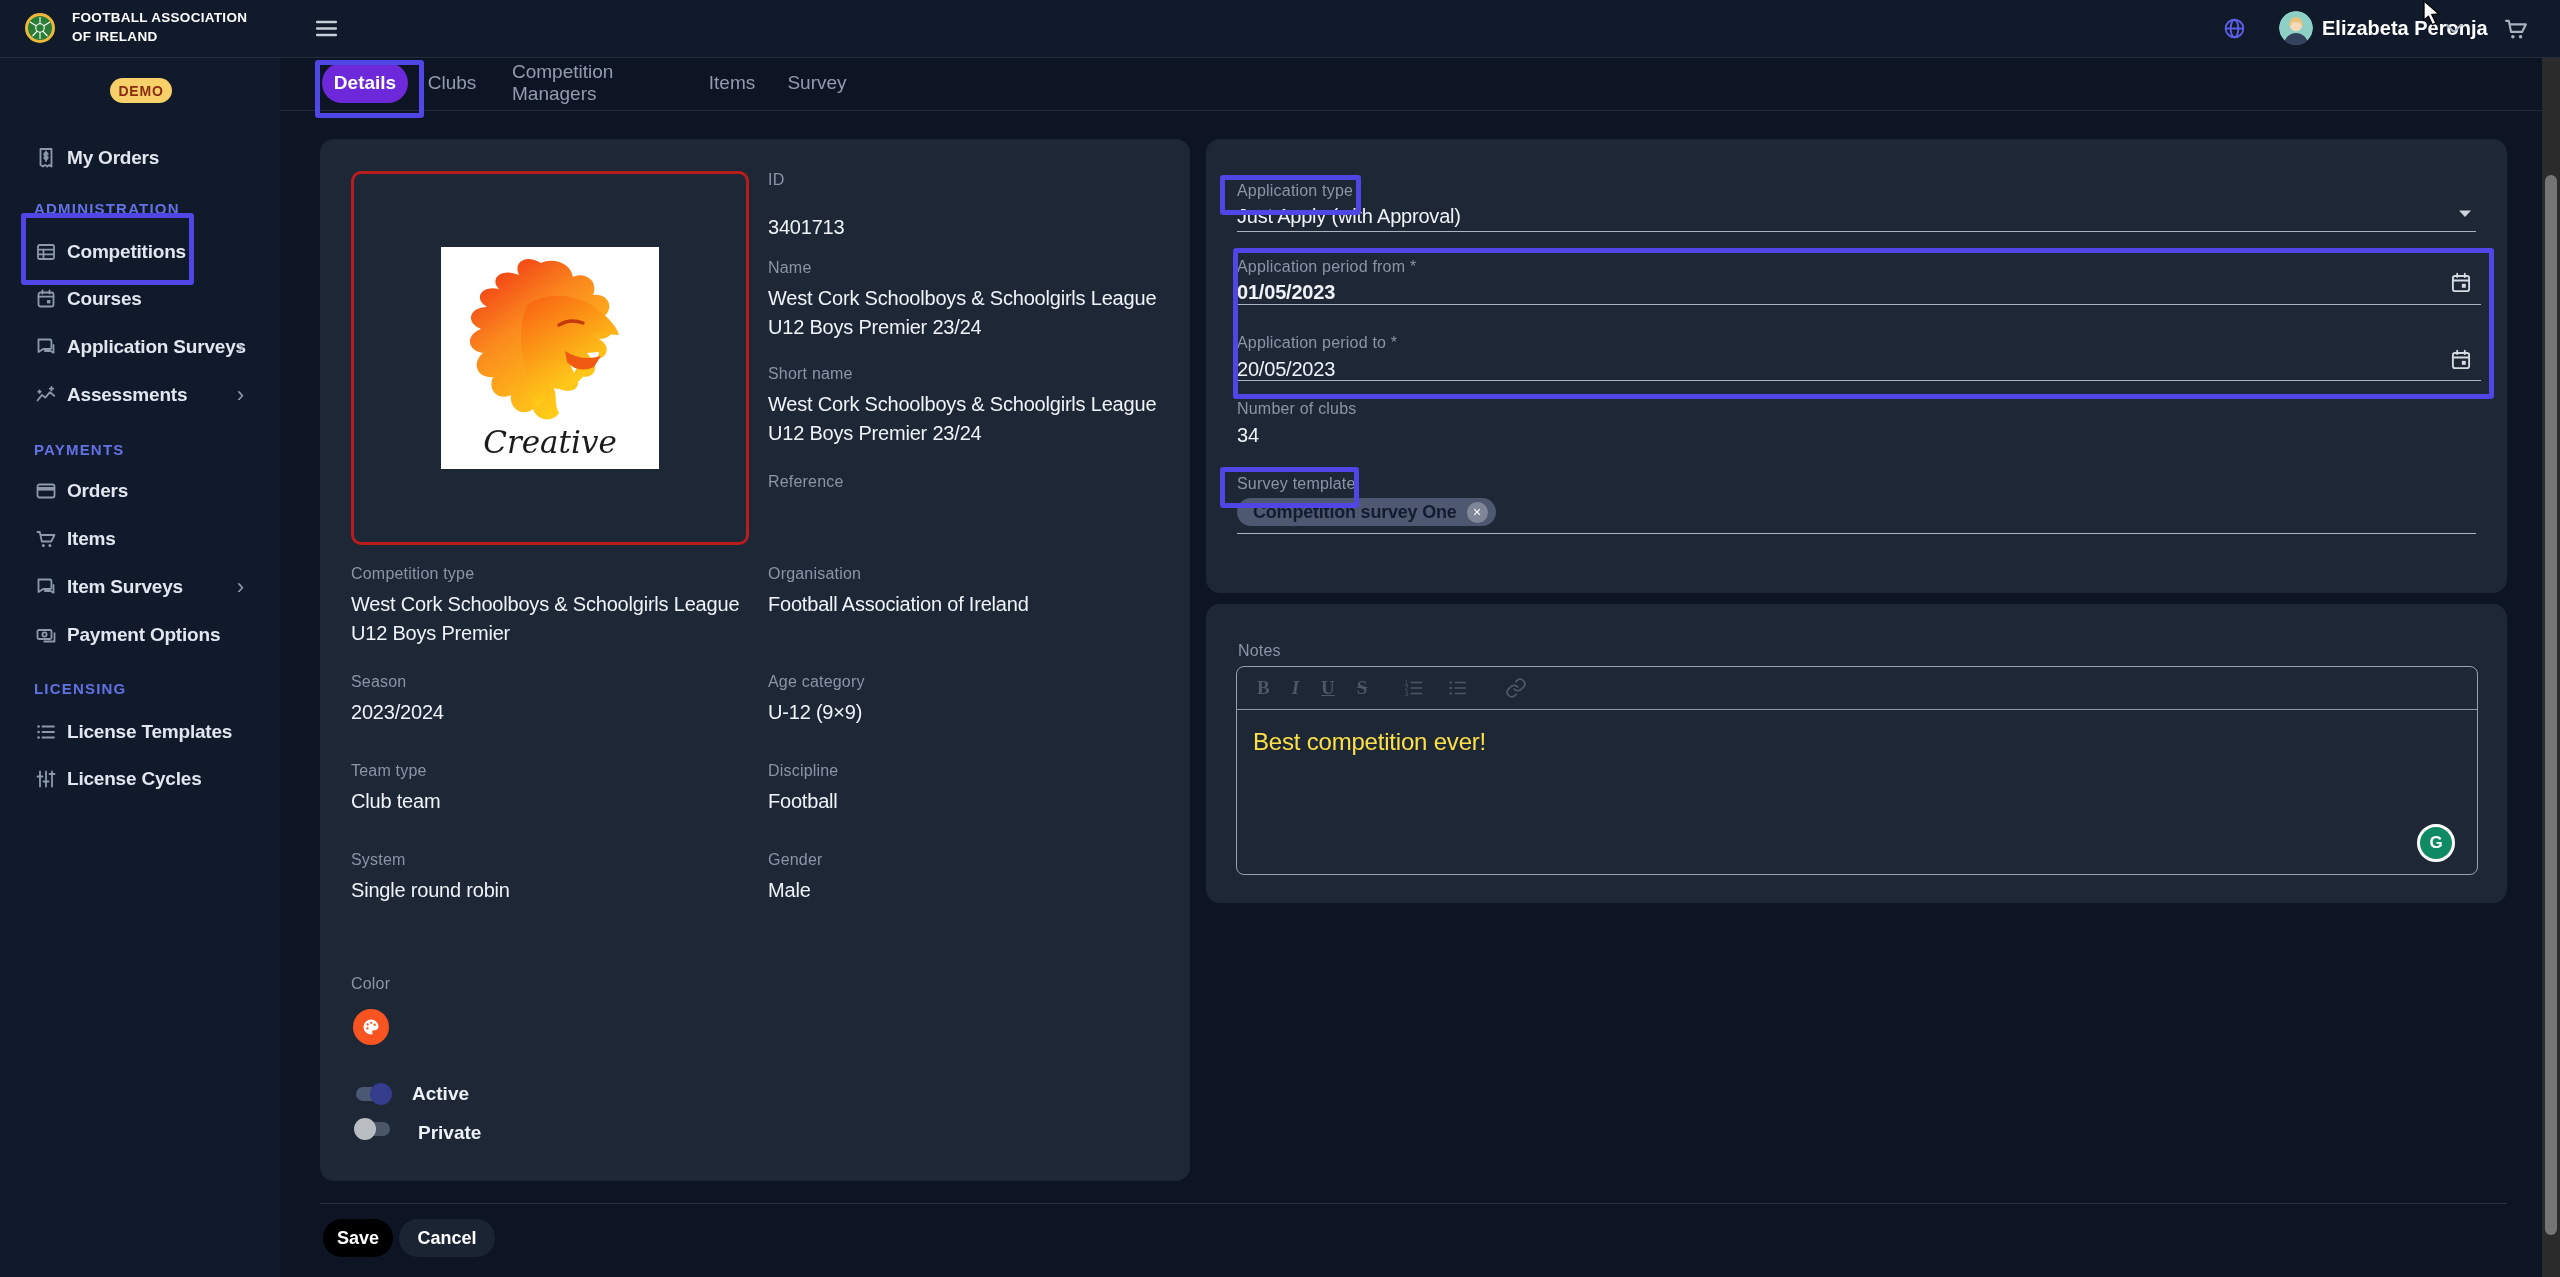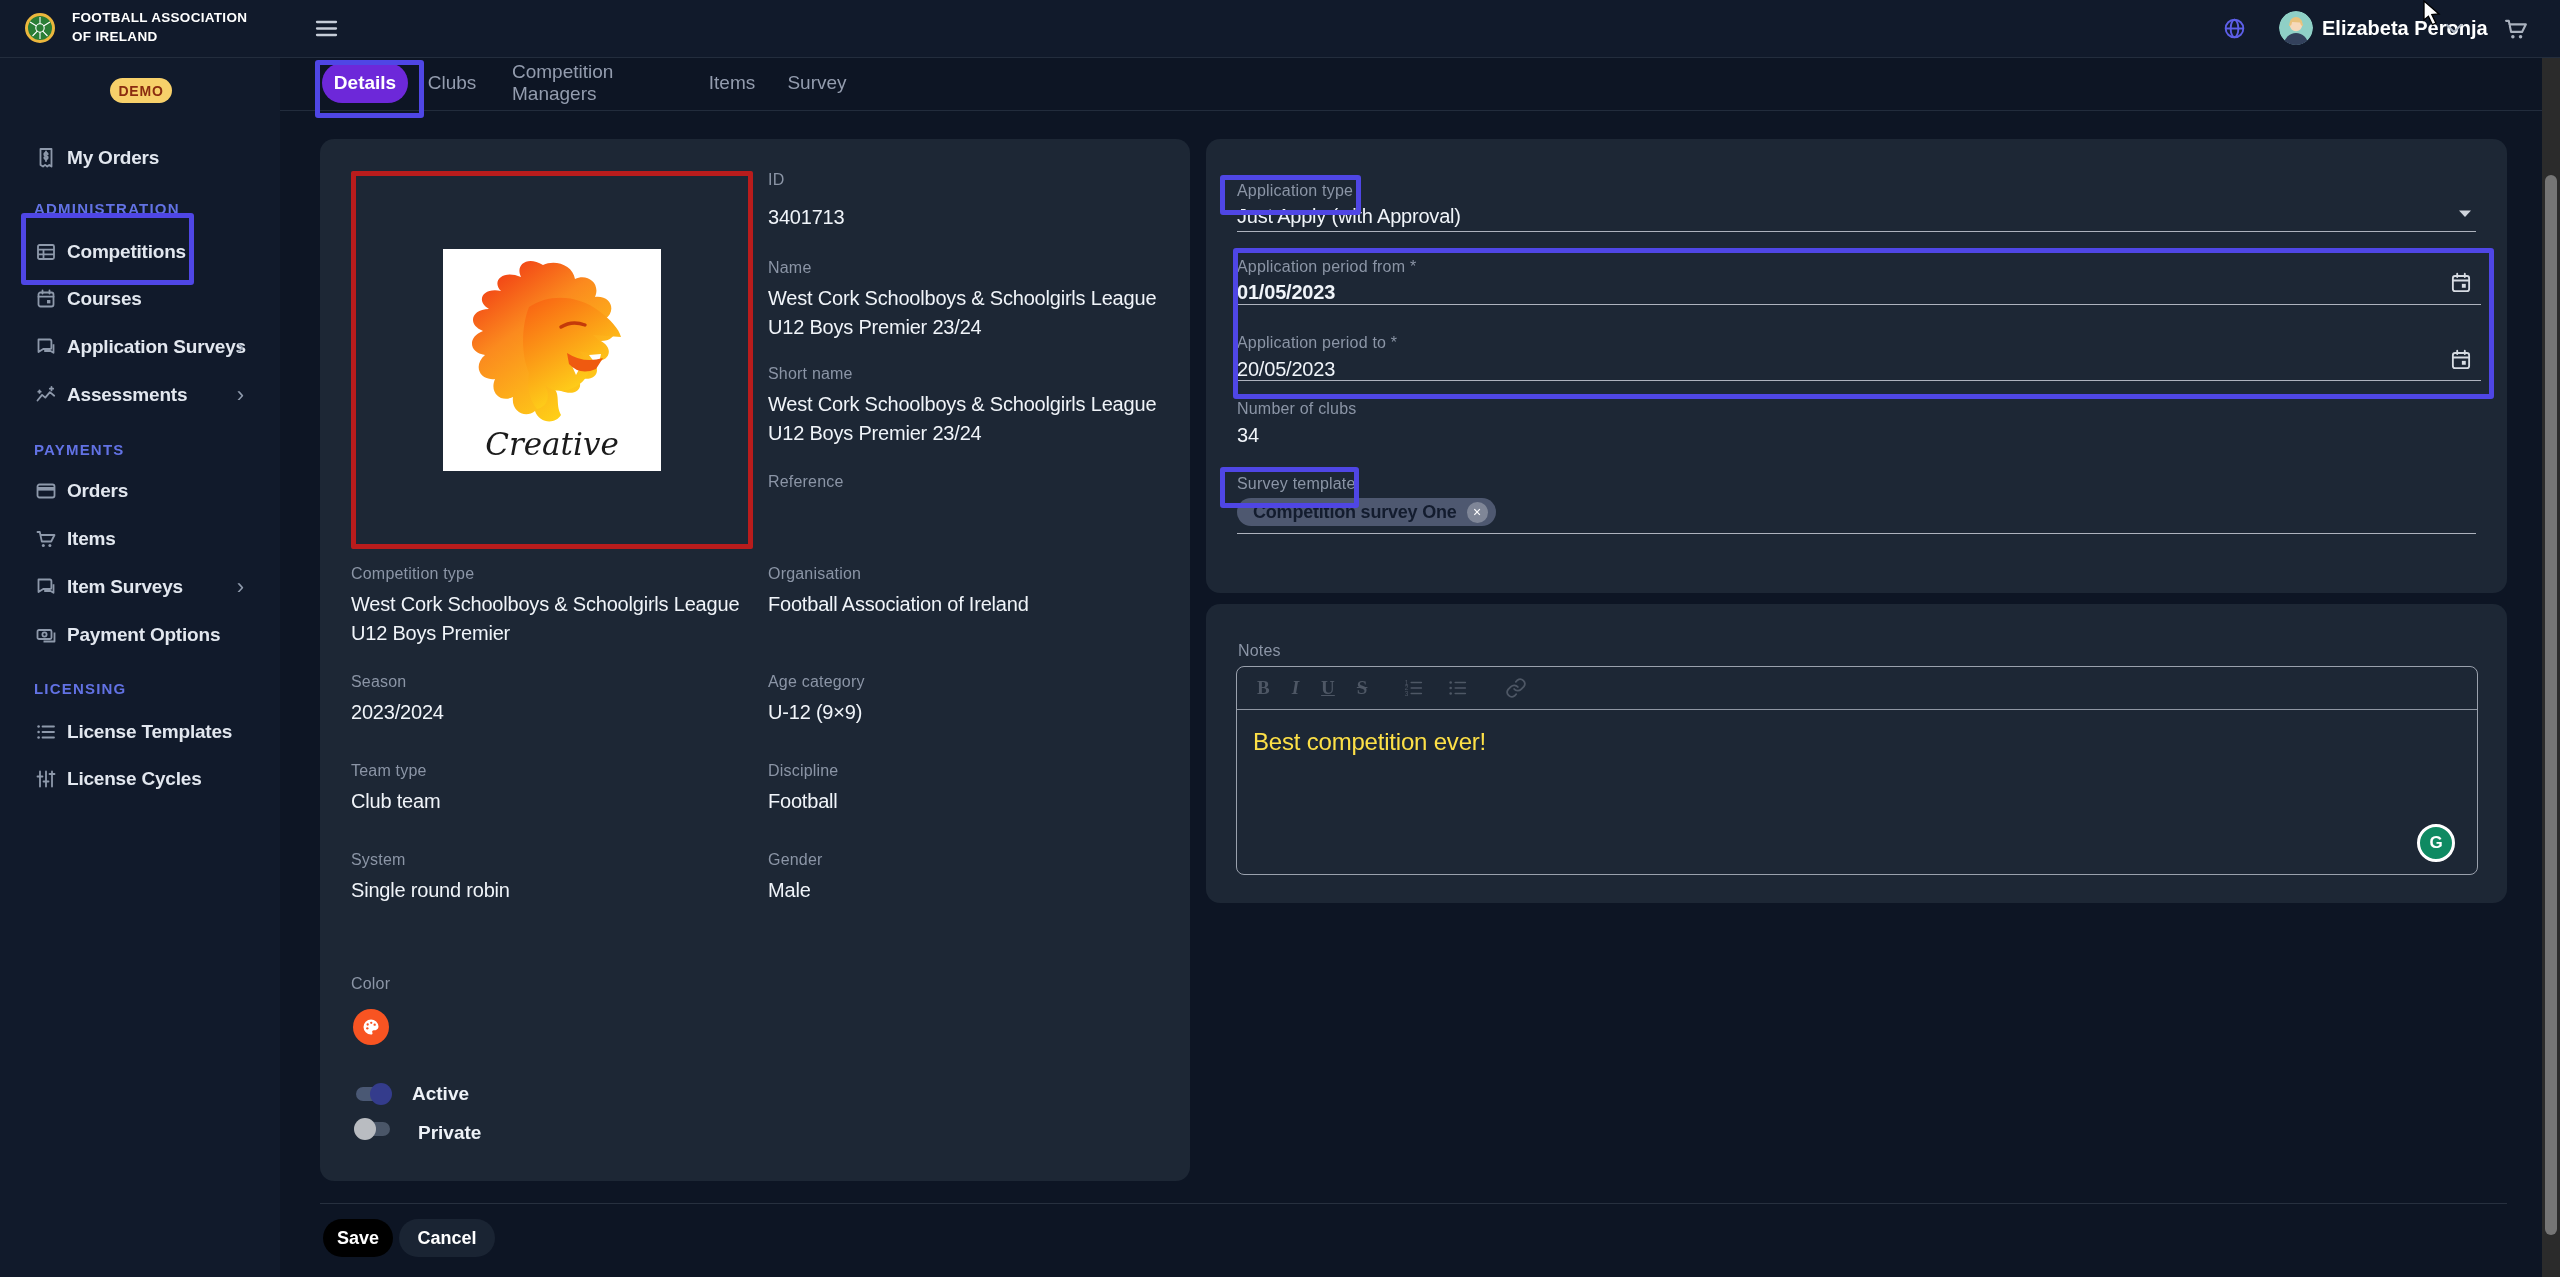--- a/index.html
+++ b/index.html
@@ -27,21 +27,21 @@
   .main{left:280px;top:57px;width:2280px;height:1220px;background:#0d1524;}
   .tabsrow{left:0;top:0;width:2262px;height:53px;border-bottom:1px solid #222c3c;}
   .tab{position:absolute;top:6px;height:40px;display:flex;align-items:center;justify-content:center;
        font-size:19px;color:#939cae;font-weight:500;cursor:pointer;}
   .tab.active{background:#6d28d9;border-radius:20px;color:#fff;font-weight:600;}
   .panel{background:#1d2735;border-radius:14px;}
   .label{font-size:16px;color:#8b95a6;letter-spacing:.2px;}
   .value{font-size:20px;color:#f0f4f9;letter-spacing:-.2px;line-height:1.45;}
   .uline{height:1px;background:#c8cdd6;opacity:.85;}
   
-  .imgbox{border:5px solid #b91c1c;border-radius:2px;}
+  .imgbox{border:3px solid #b91c1c;border-radius:10px;}
   .swatch{width:36px;height:36px;border-radius:50%;background:#f85422;display:flex;align-items:center;justify-content:center;}
   .toggle{width:34px;height:14px;border-radius:999px;position:relative;}
   .toggle .knob{position:absolute;top:-4px;width:22px;height:22px;border-radius:50%;}
   .toggle.on{background:#4a5874;}
   .toggle.on .knob{right:-2px;background:#343c8c;}
   .toggle.off{background:#4a5668;}
   .toggle.off .knob{left:-2px;background:#b9bcc1;}
   .tog-label{font-size:19px;font-weight:600;color:#eef2f7;}
   
   .chip{height:28px;background:#4e5870;border-radius:999px;display:inline-flex;align-items:center;padding:0 8px 0 16px;}
@@ -273,21 +273,21 @@
         <path d="M118 78q11-7 24-2" stroke="#c43a0a" stroke-width="3.4" fill="none" stroke-linecap="round"></path>
         <path d="M126 110l7 16 7-13z" fill="#fff"></path>
         <path d="M146 106l9 12 3-13z" fill="#fff"></path>
         <path d="M124 104q17 11 36 5l-7 11q-16 7-27-5z" fill="#ef5a10"></path>
         <text x="109" y="206" font-family="DejaVu Serif, Liberation Serif, serif" font-style="italic" font-size="31" fill="#1b1b1b" text-anchor="middle">Creative</text>
       </svg>
     </div>
 
     <div class="abs" style="left:448px;top:32px;width:400px">
       <div class="label">ID</div>
-      <div class="value" style="margin-top:14px">3401713</div>
+      <div class="value" style="margin-top:24px">3401713</div>
     </div>
     <div class="abs" style="left:448px;top:120px;width:400px">
       <div class="label">Name</div>
       <div class="value" style="margin-top:7px">West Cork Schoolboys &amp; Schoolgirls League U12 Boys Premier 23/24</div>
     </div>
     <div class="abs" style="left:448px;top:226px;width:400px">
       <div class="label">Short name</div>
       <div class="value" style="margin-top:7px">West Cork Schoolboys &amp; Schoolgirls League U12 Boys Premier 23/24</div>
     </div>
     <div class="abs" style="left:448px;top:334px;width:400px">

